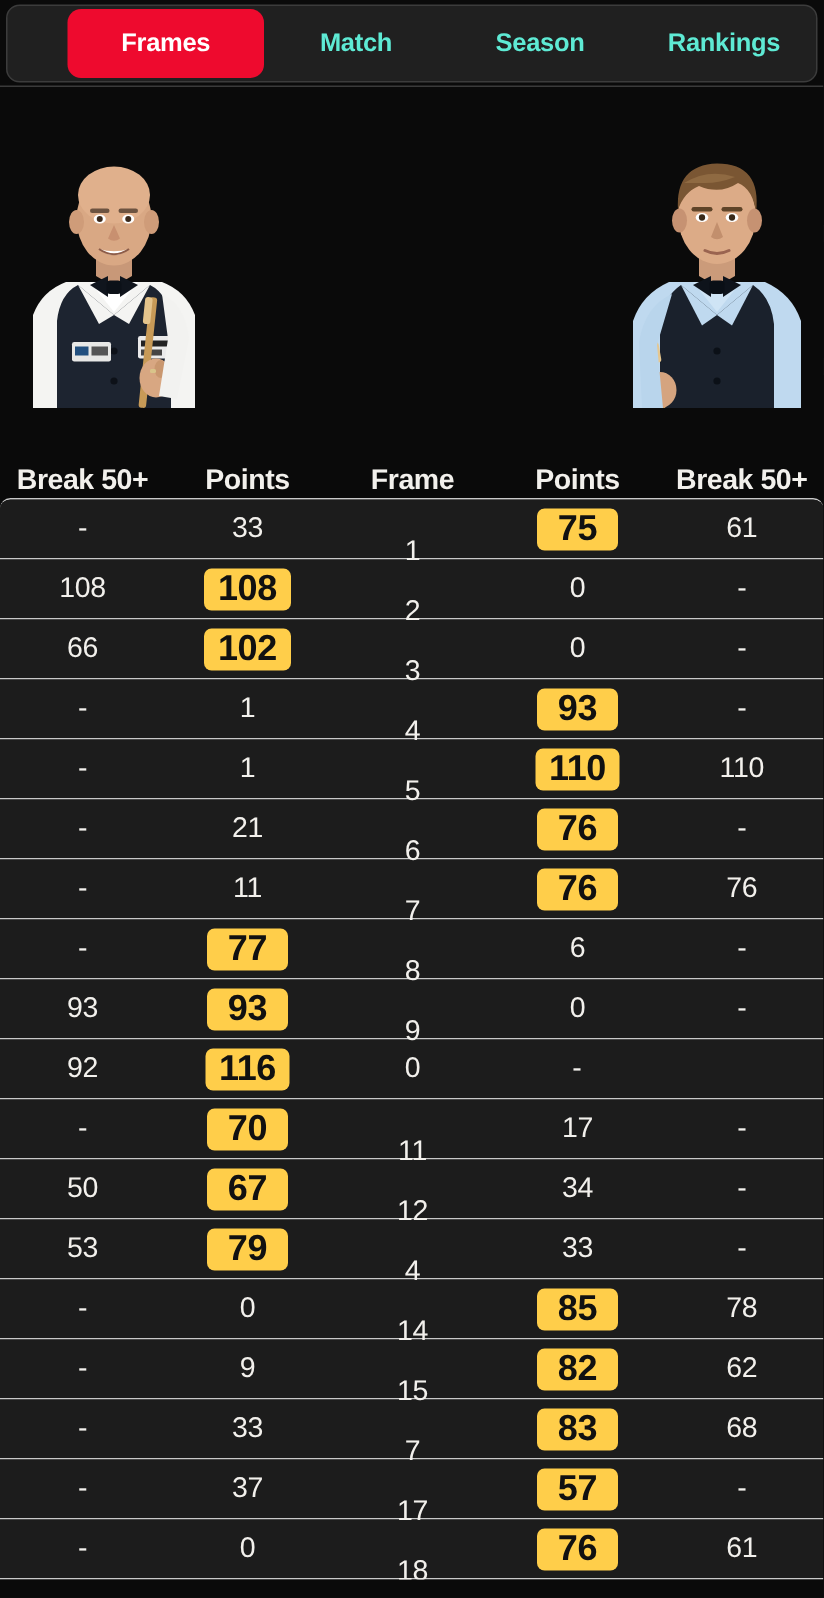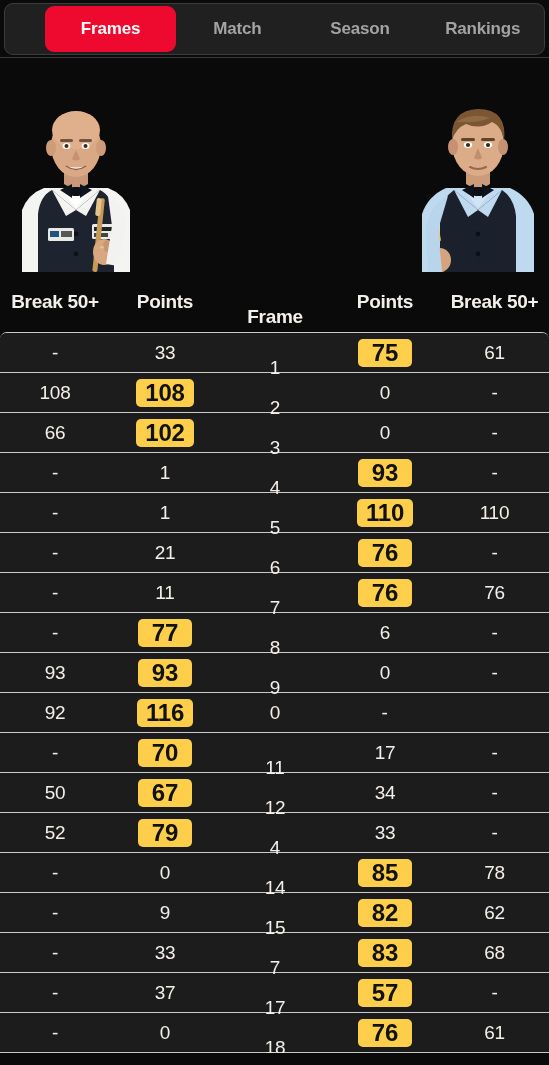--- a/index.html
+++ b/index.html
@@ -42,21 +42,21 @@
   }
   .tab {
     flex: 1 1 0;
     height: 44px;
     margin: 0 0;
     display: flex;
     align-items: center;
     justify-content: center;
     font-size: 17px;
     font-weight: bold;
-    color: #a3a3a3;
+    color: #5eead4;
     letter-spacing: -0.2px;
     border-radius: 8px;
     cursor: pointer;
     user-select: none;
   }
   .tab.active {
     background: #ee0a2e;
     color: #ffffff;
     margin-left: 8px;
     flex: 0 0 131px;
@@ -93,21 +93,21 @@
 
   
   .table {
     position: absolute;
     left: 0; top: 272px;
     width: 549px;
   }
   .thead {
     height: 60px;
     display: flex;
-    align-items: center;
+    align-items: flex-end;
     background: #0a0a0a;
   }
   .th {
     font-size: 19px;
     font-weight: bold;
     color: #f2f0ec;
     text-align: center;
     letter-spacing: -0.3px;
   }
   .tbody {
@@ -496,21 +496,21 @@
           </div>
           <div class="cell c3">
             <span class="dash">34</span>
           </div>
           <div class="cell c4">
             <span class="dash">-</span>
           </div>
         </div>
         <div class="row">
           <div class="cell c0">
-            <span class="dash">52</span>
+            <span class="dash">53</span>
           </div>
           <div class="cell c1">
             <span class="badge">79</span>
           </div>
           <div class="cell c2">
             <span class="dash">4</span>
           </div>
           <div class="cell c3">
             <span class="dash">33</span>
           </div>

